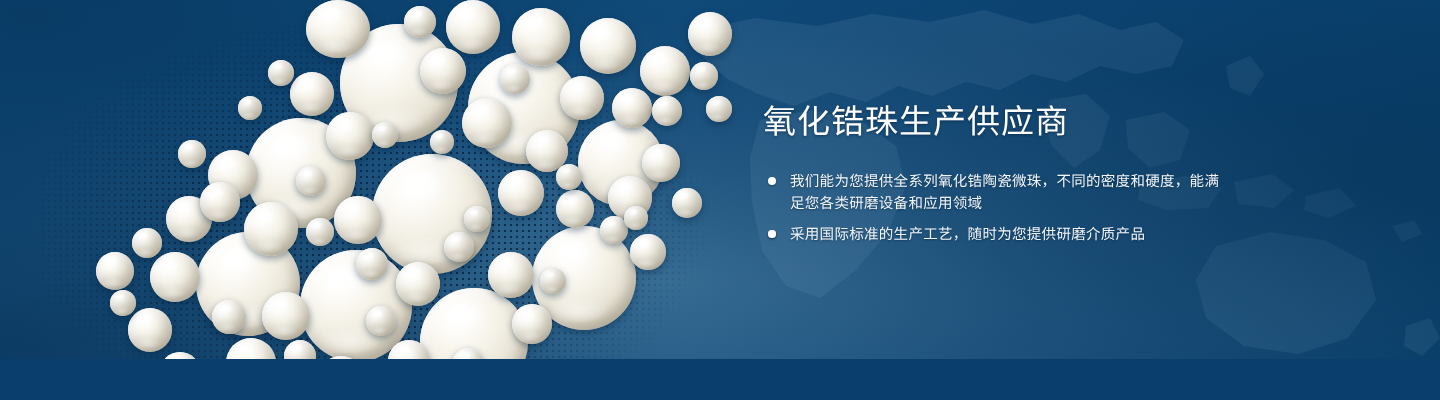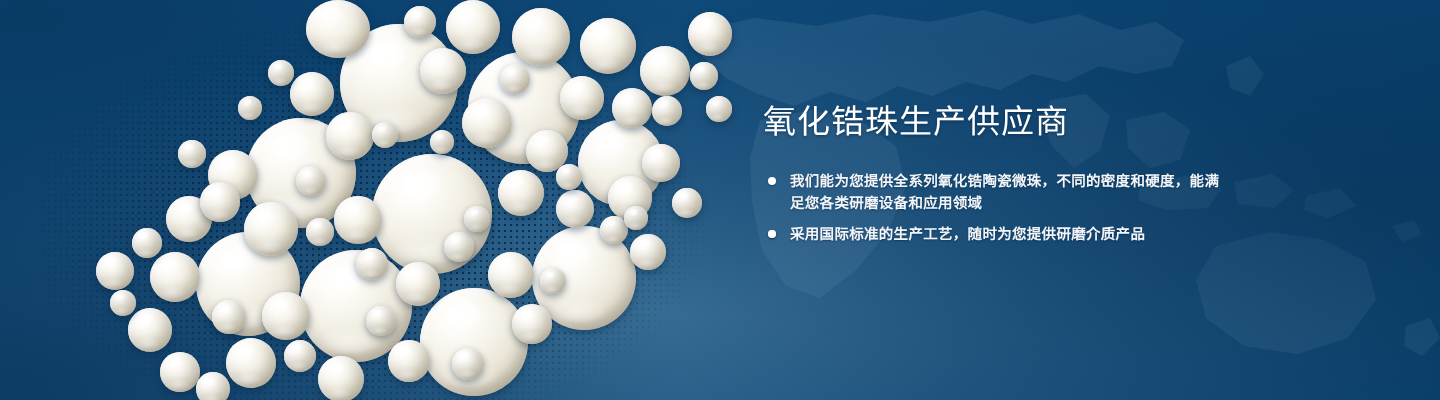--- a/index.html
+++ b/index.html
@@ -2,21 +2,21 @@
 <html lang="zh-CN"><head>
 <meta charset="utf-8">
 <title>Banner</title>
 <style>
   html,body{margin:0;padding:0;background:#0a3f6d;}
   *{box-sizing:border-box;}
 
   .banner{
     position:relative;
     width:1440px;
-    height:400px;
+    height:359px;
     overflow:hidden;
     font-family:"Liberation Sans","DejaVu Sans",sans-serif;
     background:#7f1d1d;
   }
 
   
   .bg-base{
     position:absolute; inset:0;
     background:
       radial-gradient(120% 150% at 46% 78%, rgba(86,136,170,0.62) 0%, rgba(70,118,155,0.40) 22%, rgba(28,74,115,0.10) 48%, rgba(10,62,106,0) 66%),
@@ -110,21 +110,20 @@
   }
   .bullet{
     position:relative;
     padding-left:27px;
     margin-bottom:9px;
     font-size:14.5px;
     line-height:22px;
     color:#f2f6fa;
     text-shadow:0 1px 2px rgba(3,30,56,0.50);
     letter-spacing:0.3px;
-    font-weight:bold;
   }
   .bullet:last-child{margin-bottom:16px;}
   .dot{
     position:absolute;
     left:5px; top:7px;
     width:8px; height:8px;
     border-radius:50%;
     background:#ffffff;
     box-shadow:0 1px 2px rgba(3,30,56,0.45);
   }

